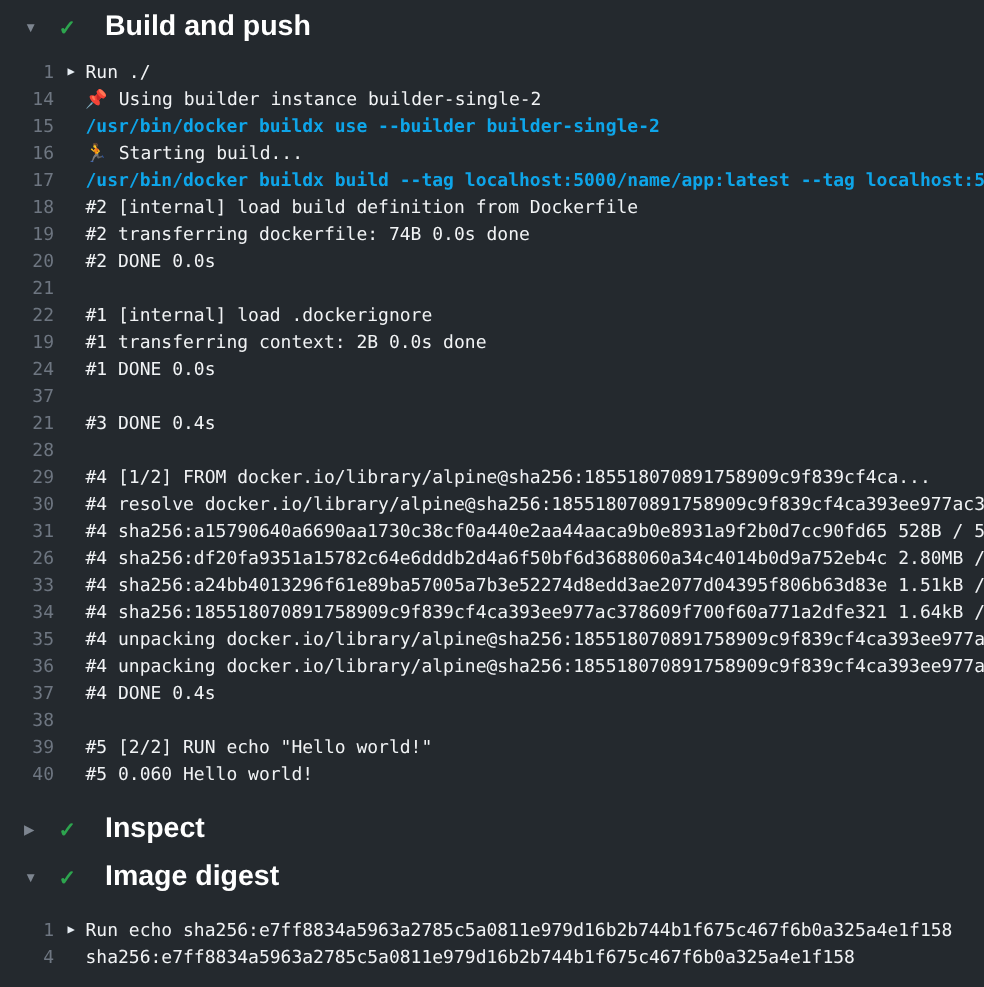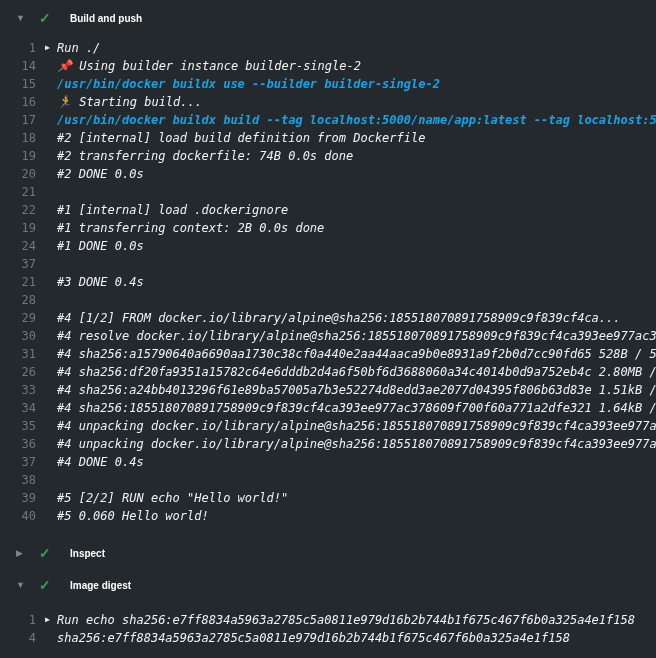--- a/index.html
+++ b/index.html
@@ -29,21 +29,21 @@
     margin-left: 9px;
     color: #2da44e;
     font-size: 14px;
     font-weight: 700;
     flex: 0 0 18px;
     line-height: 1;
   }
   .title {
     margin-left: 13px;
     color: #ffffff;
-    font-size: 10px;
+    font-size: 19px;
     font-weight: 600;
   }
   .log-block { padding: 3px 0 12px 0; }
   .section:last-child .log-block { padding: 10px 0 0 0; }
   .log-line {
     display: flex;
     height: 18px;
     line-height: 18px;
     font-family: "DejaVu Sans Mono", monospace;
     font-size: 12px;
@@ -57,21 +57,21 @@
     cursor: pointer;
   }
   .toggle {
     flex: 0 0 21px;
     padding-left: 9px;
     font-size: 8px;
     color: #e6edf3;
     cursor: pointer;
   }
   .toggle.hiddenslot { visibility: hidden; }
-  .text { color: #f1f3f5; font-style: italic; }
+  .text { color: #f1f3f5; }
   .text.cmd { color: #0ea5e9; font-weight: bold; }
 </style>
 </head>
 <body>
 
 <div id="log-viewer">
   <div class="section">
     <div class="section-header">
       <span class="tri">▼</span>
       <span class="check">✓</span>

